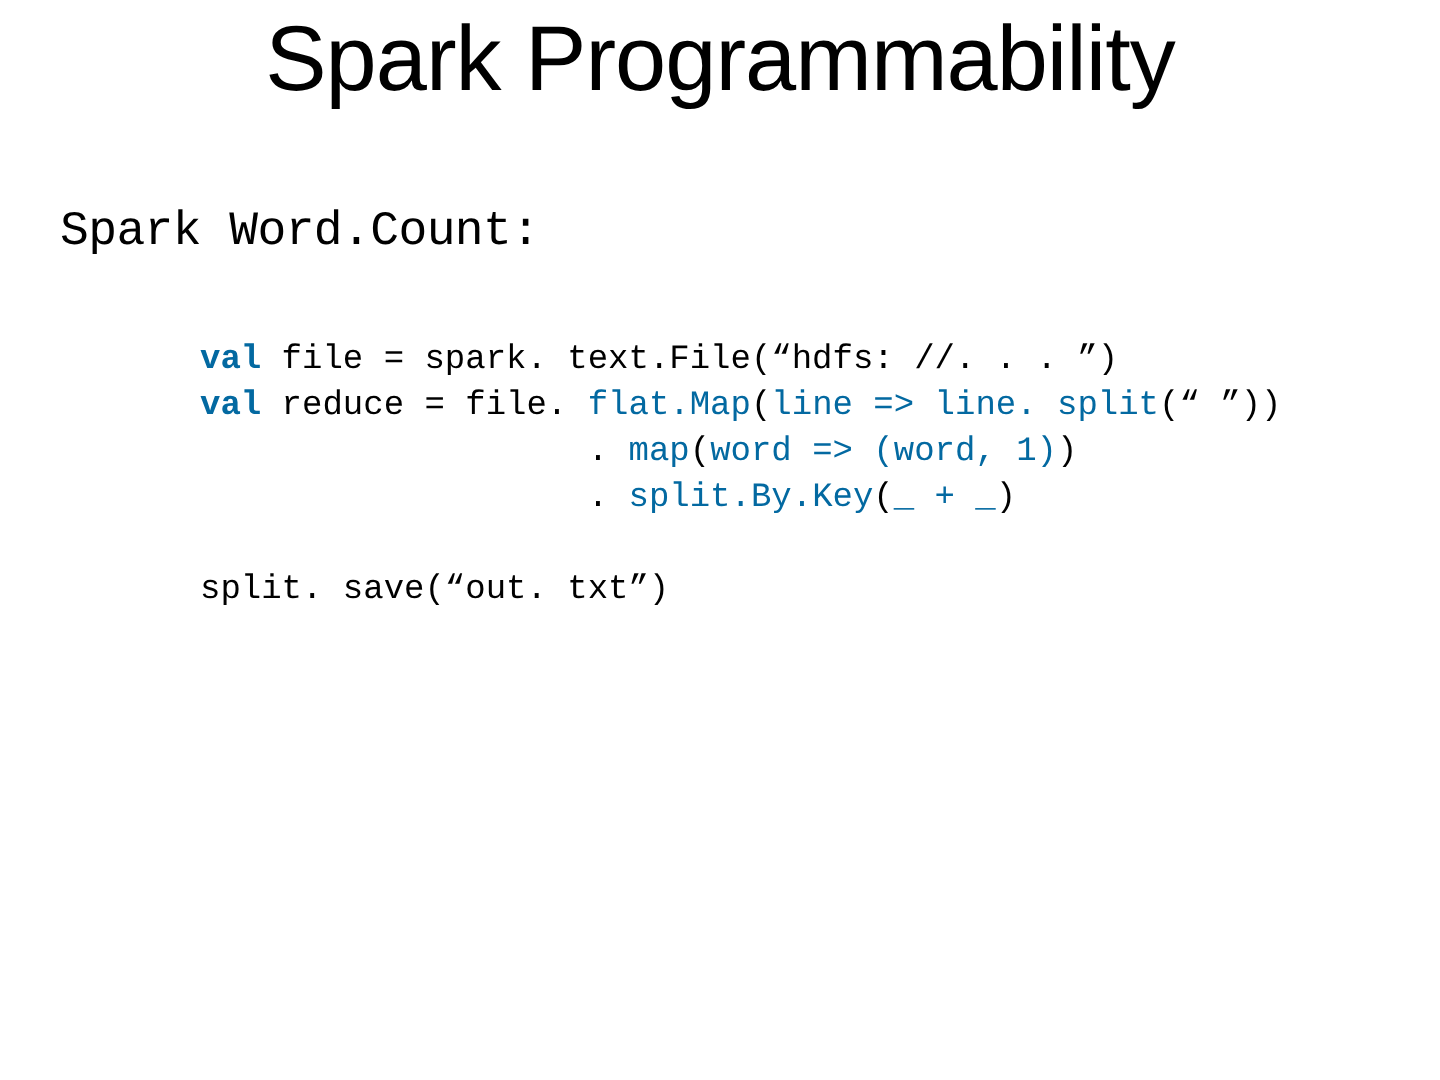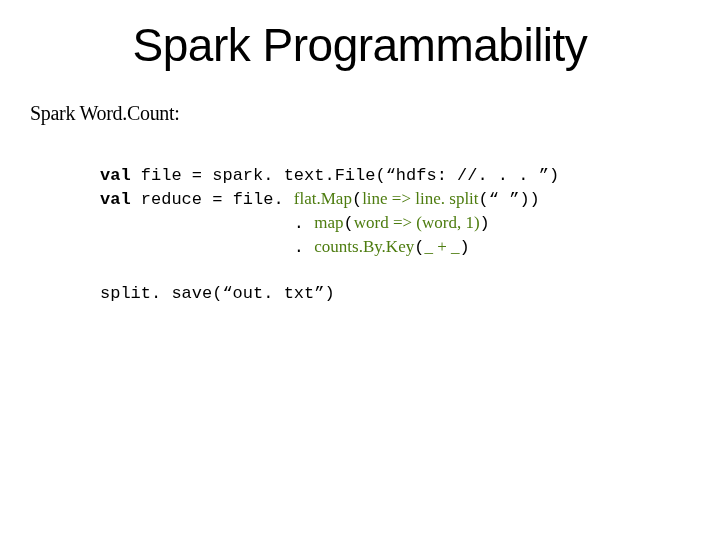--- a/index.html
+++ b/index.html
@@ -11,49 +11,49 @@
     color: #000;
     overflow: hidden;
     position: relative;
   }
   .title {
     font-family: "Arial Narrow", "Helvetica Neue Condensed", Arial, sans-serif;
     font-stretch: condensed;
     font-size: 46px;
     font-weight: 400;
     text-align: center;
-    margin-top: 18px;
+    margin-top: 2px;
     letter-spacing: -0.5px;
   }
   .subtitle {
-    font-family: Liberation Serif, serif;
+    font-family: Liberation Mono, monospace;
     font-stretch: condensed;
-    font-size: 20px;
+    font-size: 24px;
     font-weight: 400;
-    margin-top: 30px;
+    margin-top: 47px;
     margin-left: 30px;
     letter-spacing: -0.3px;
   }
   .code {
     font-family: Consolas, "Courier New", monospace;
     font-size: 17px;
     line-height: 1.35;
     margin-top: 40px;
     margin-left: 100px;
     white-space: pre;
     color: #000;
   }
-  .kw { font-weight: bold; color: #000000; }
-  .fn { color: #4d7c0f; font-family: Liberation Serif, serif; }  
+  .kw { font-weight: bold; color: #0369a1; }
+  .fn { color: #0369a1; }  
 </style>
 </head>
 <body>
 
 <h1 class="title">Spark Programmability</h1>
 
 <h2 class="subtitle">Spark Word.Count:</h2>
 
 <div class="code"><span class="kw">val</span><span> file = spark. text.File(“hdfs: //. . . ”)</span>
 <span class="kw">val</span><span> reduce = file. </span><span class="fn">flat.Map</span><span>(</span><span class="fn">line =&gt; line. split</span><span>(“ ”))</span>
 <span>                   . </span><span class="fn">map</span><span>(</span><span class="fn">word =&gt; (word, 1)</span><span>)</span>
-<span>                   . </span><span class="fn">counts.By.Key</span><span>(</span><span class="fn">_ + _</span><span>)</span>
+<span>                   . </span><span class="fn">split.By.Key</span><span>(</span><span class="fn">_ + _</span><span>)</span>
 
 <span>split. save(“out. txt”)</span></div>
 
 </body></html>

